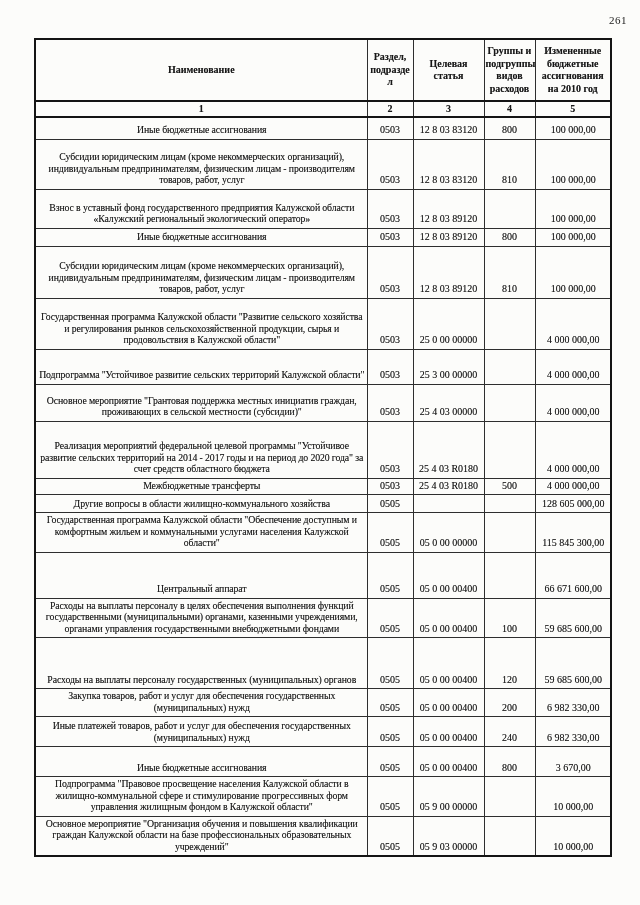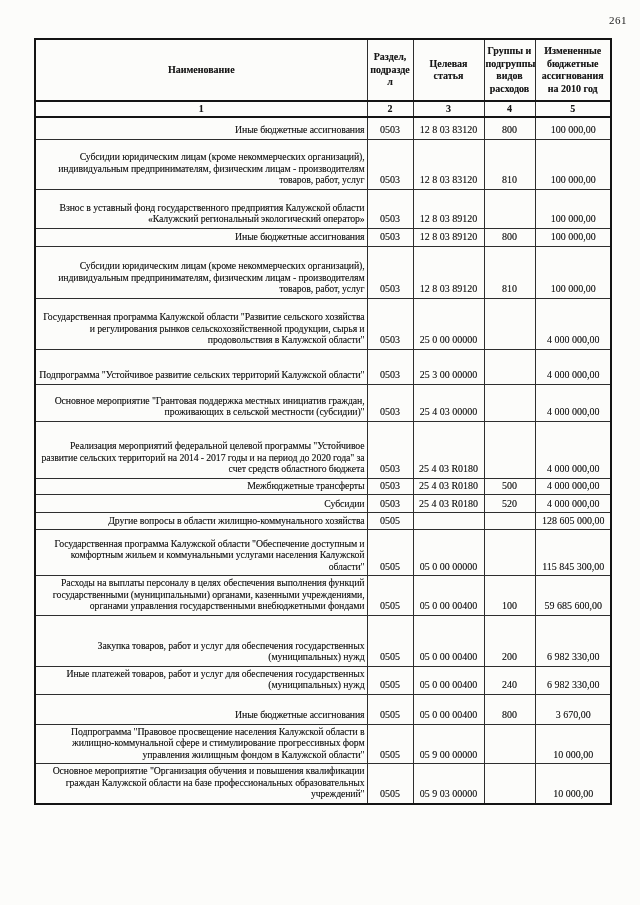--- a/index.html
+++ b/index.html
@@ -53,21 +53,21 @@
     font-size:10px;
     padding:0;
   }
   tbody td{
     vertical-align:bottom;
     font-size:10px;
     line-height:11.5px;
     padding:1px 2px 3px 2px;
   }
   td.td-name{
-    text-align:right;
+    text-align:center;
     padding-left:3px;
     font-size:9.8px;
     letter-spacing:-0.12px;
   }
   td.td-section,td.td-article,td.td-group{
     text-align:center;
     white-space:nowrap;
   }
   td.td-amount{
     text-align:center;
@@ -194,48 +194,55 @@
           <td class="td-amount">4 000 000,00</td>
         </tr>
         <tr>
           <td class="td-name">Межбюджетные трансферты</td>
           <td class="td-section">0503</td>
           <td class="td-article">25 4 03 R0180</td>
           <td class="td-group">500</td>
           <td class="td-amount">4 000 000,00</td>
         </tr>
         <tr>
-          <td class="td-name">Субсидии</td>
-          <td class="td-section">0503</td>
-          <td class="td-article">25 4 03 R0180</td>
-          <td class="td-group">520</td>
-          <td class="td-amount">4 000 000,00</td>
-        </tr>
-        <tr>
           <td class="td-name">Другие вопросы в области жилищно-коммунального хозяйства</td>
           <td class="td-section">0505</td>
           <td class="td-article"></td>
           <td class="td-group"></td>
           <td class="td-amount">128 605 000,00</td>
         </tr>
         <tr>
           <td class="td-name">Государственная программа Калужской области "Обеспечение доступным и комфортным жильем и коммунальными услугами населения Калужской области"</td>
           <td class="td-section">0505</td>
           <td class="td-article">05 0 00 00000</td>
           <td class="td-group"></td>
           <td class="td-amount">115 845 300,00</td>
+        </tr>
+        <tr>
+          <td class="td-name">Центральный аппарат</td>
+          <td class="td-section">0505</td>
+          <td class="td-article">05 0 00 00400</td>
+          <td class="td-group"></td>
+          <td class="td-amount">66 671 600,00</td>
         </tr>
         <tr>
           <td class="td-name">Расходы на выплаты персоналу в целях обеспечения выполнения функций государственными (муниципальными) органами, казенными учреждениями, органами управления государственными внебюджетными фондами</td>
           <td class="td-section">0505</td>
           <td class="td-article">05 0 00 00400</td>
           <td class="td-group">100</td>
           <td class="td-amount">59 685 600,00</td>
         </tr>
         <tr>
+          <td class="td-name">Расходы на выплаты персоналу государственных (муниципальных) органов</td>
+          <td class="td-section">0505</td>
+          <td class="td-article">05 0 00 00400</td>
+          <td class="td-group">120</td>
+          <td class="td-amount">59 685 600,00</td>
+        </tr>
+        <tr>
           <td class="td-name">Закупка товаров, работ и услуг для обеспечения государственных (муниципальных) нужд</td>
           <td class="td-section">0505</td>
           <td class="td-article">05 0 00 00400</td>
           <td class="td-group">200</td>
           <td class="td-amount">6 982 330,00</td>
         </tr>
         <tr>
           <td class="td-name">Иные платежей товаров, работ и услуг для обеспечения государственных (муниципальных) нужд</td>
           <td class="td-section">0505</td>
           <td class="td-article">05 0 00 00400</td>

